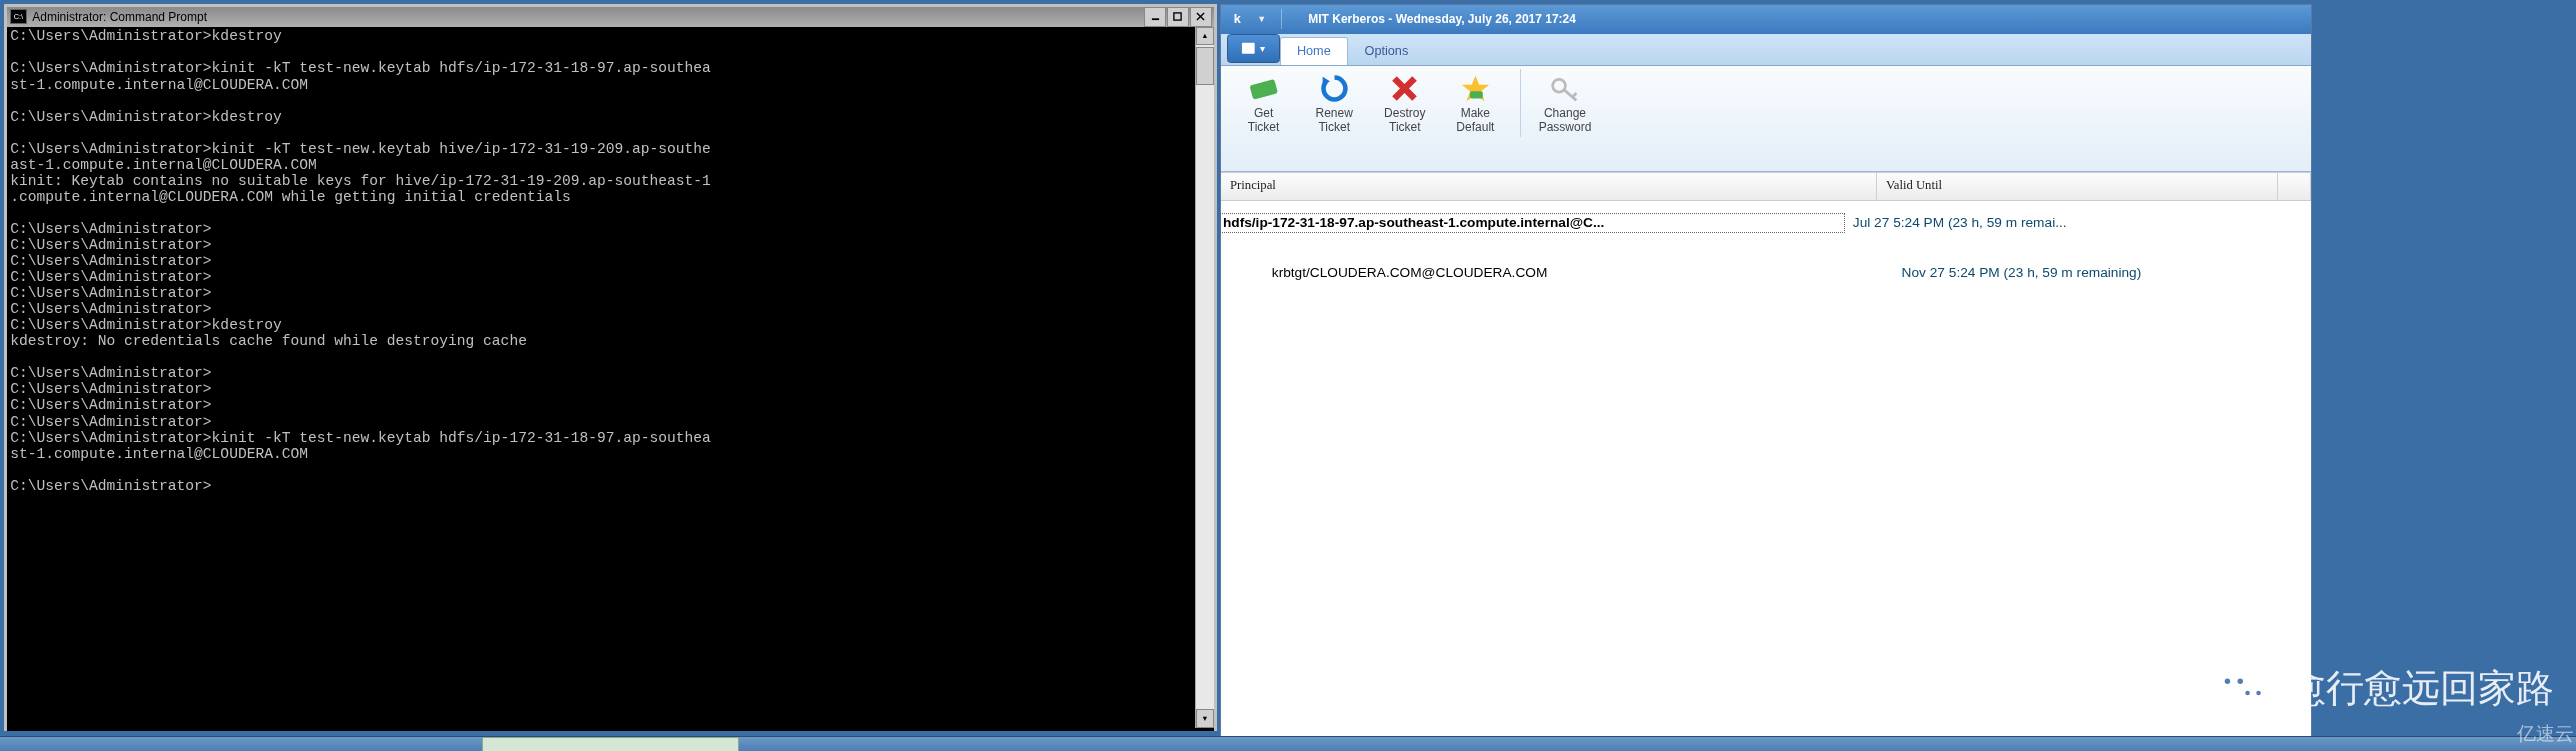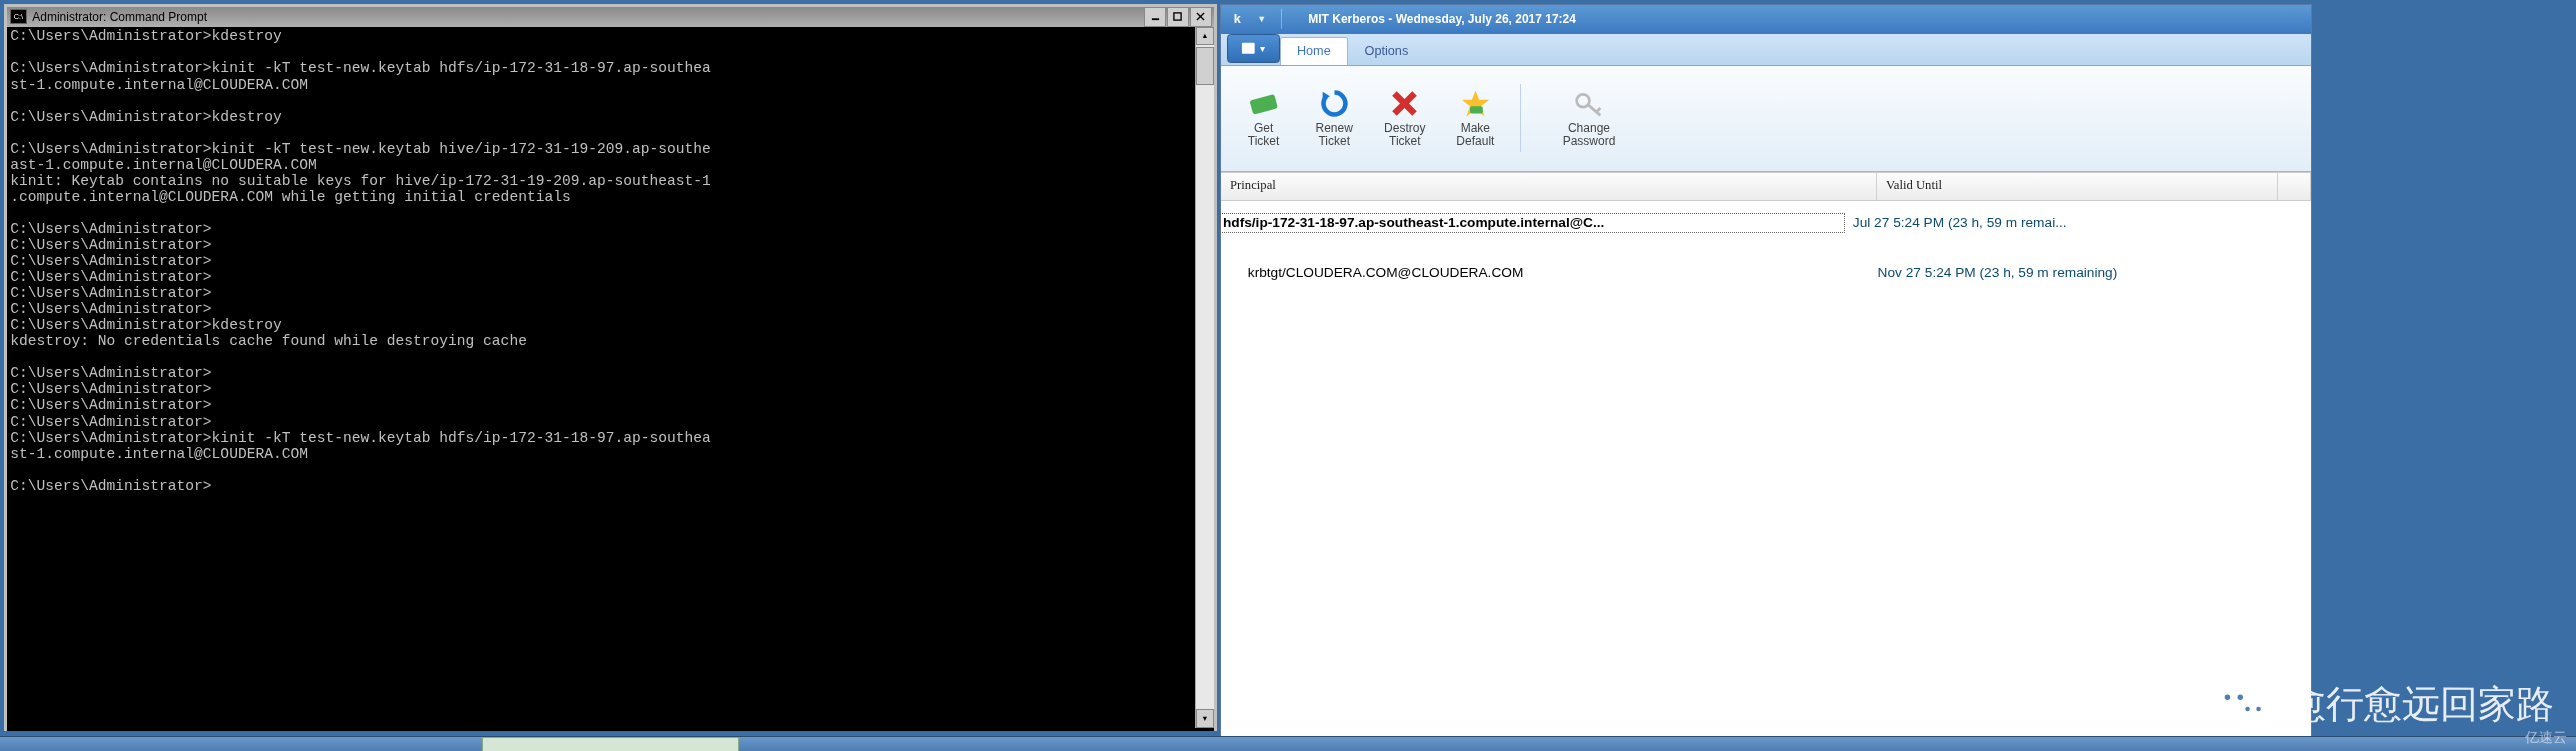--- a/index.html
+++ b/index.html
@@ -193,23 +193,22 @@
   border-bottom: none;
   border-top-left-radius: 2.7px;
   border-top-right-radius: 2.7px;
   color: #4076c0;
 }
 .krb-toolbar {
   height: 98px;
   background: linear-gradient(to bottom, #f9fcfe, #e3eef8);
   border-bottom: 0.9px solid #9fb8d5;
   display: flex;
-  align-items: center;
+  align-items: flex-start;
   padding: 3.6px 7.3px;
-  gap: 24px;
 }
 .krb-toolgroup {
   display: flex;
   border-right: 0.9px solid #c0d3e6;
   padding-right: 9px;
   margin-right: 9px;
 }
 .krb-toolbtn {
   display: flex;
   flex-direction: column;
@@ -256,21 +255,21 @@
   padding: 7.3px 0;
 }
 .krb-row.selected .cell-principal {
   font-weight: bold;
   border: 0.9px dotted #666;
   margin: -0.9px;
 }
 .cell-principal {
   width: 619px;
   padding: 1.8px 1.8px;
-  margin-left: 25px;
+  margin-left: 49px;
   font-size: 13.7px;
   color: #000;
   white-space: nowrap;
   overflow: hidden;
   text-overflow: ellipsis;
 }
 .cell-valid {
   width: 373px;
   padding: 1.8px 9px;
   font-size: 13.7px;
@@ -296,40 +295,40 @@
   border: 0.9px solid #88aa88;
   margin-left: 482px;
   width: 255px;
   display: inline-block;
 }
 
 
 .watermark-right {
   position: absolute;
   right: 22px;
-  bottom: 20px;
+  bottom: 36px;
   color: rgba(255,255,255,0.88);
   font-size: 38px;
   font-family: Liberation Serif, serif;
   display: flex;
   align-items: center;
 }
 .watermark-right .bubble {
   width: 64px;
   height: 55px;
   display: inline-flex;
   margin-right: 12.7px;
   opacity: 0.88;
 }
 .watermark-br {
   position: absolute;
-  right: 9px;
+  right: 2px;
   bottom: 5.5px;
   color: rgba(255,255,255,0.55);
-  font-size: 14px;
+  font-size: 19px;
   font-family: "Microsoft YaHei", sans-serif;
 }
 </style>
 </head>
 <body>
 
 <div class="cmd-window">
   <div class="cmd-titlebar">
     <span class="cmd-icon">C:\</span>
     <span class="cmd-title">Administrator: Command Prompt</span>

